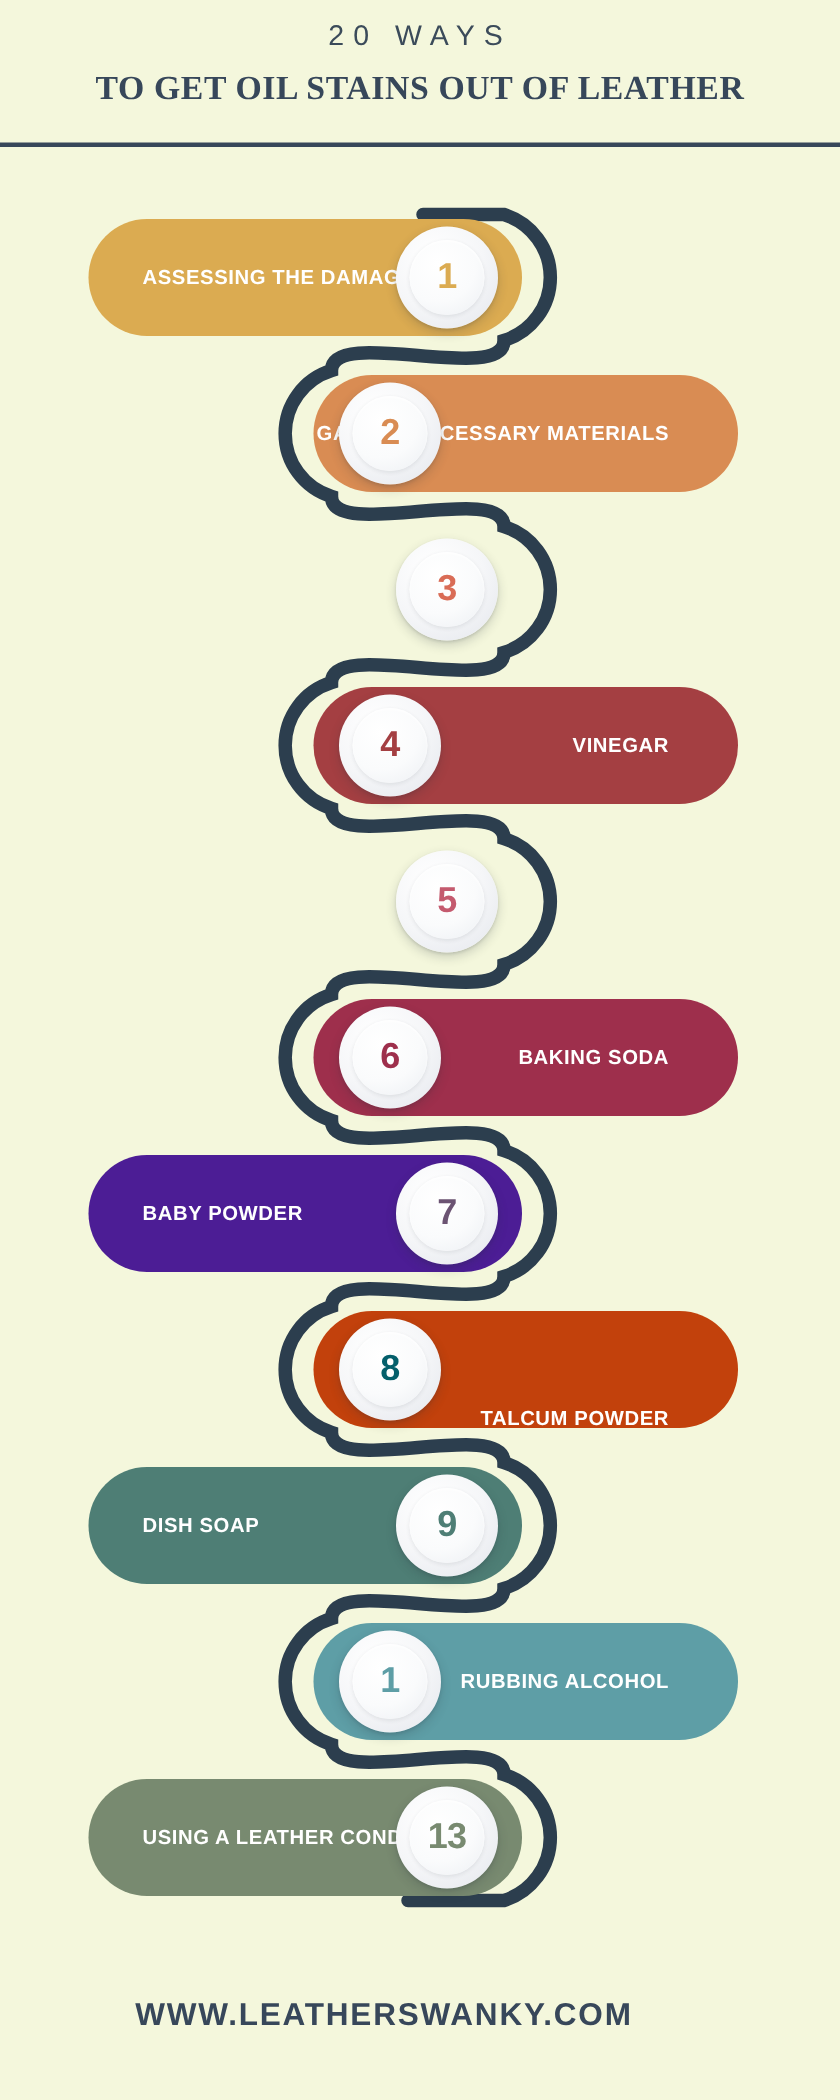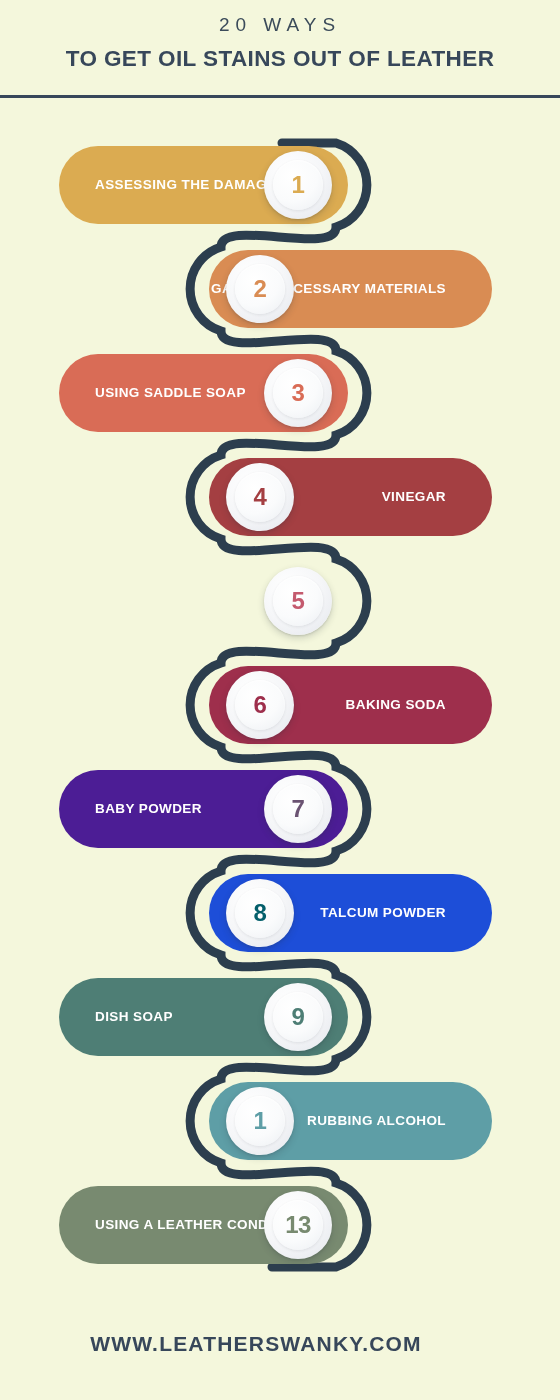--- a/index.html
+++ b/index.html
@@ -24,21 +24,21 @@
     letter-spacing:6px;
     color:#3b4b5a;
     font-family:"Liberation Sans", sans-serif;
   }
   #headline {
     position:absolute; top:46px; left:0; width:560px;
     text-align:center;
     font-size:22.5px; font-weight:bold;
     letter-spacing:0.4px;
     color:#37475a;
-    font-family:Liberation Sans, sans-serif;
+    font-family:Liberation Serif, serif;
   }
   #rule {
     position:absolute; top:95px; left:0;
     width:560px; height:3px;
     background:#37475a;
   }
 
   
   #path-svg {
     position:absolute; top:0; left:0;
@@ -141,23 +141,20 @@
       </div>
       <div class="step right" style="top: 250px;">
         <div class="pill" style="background: rgb(217, 140, 83);">
           <span class="pill-label">GATHER NECESSARY MATERIALS</span>
         </div>
         <div class="medallion">
           <span class="medallion-num" style="color: rgb(217, 140, 83);">2</span>
         </div>
       </div>
       <div class="step left" style="top: 354px;">
-        <div class="pill" style="background: rgb(217, 108, 86);">
-          <span class="pill-label">USING SADDLE SOAP</span>
-        </div>
         <div class="medallion">
           <span class="medallion-num" style="color: rgb(217, 108, 86);">3</span>
         </div>
       </div>
       <div class="step right" style="top: 458px;">
         <div class="pill" style="background: rgb(164, 63, 66);">
           <span class="pill-label">VINEGAR</span>
         </div>
         <div class="medallion">
           <span class="medallion-num" style="color: rgb(164, 63, 66);">4</span>
@@ -178,21 +175,21 @@
       </div>
       <div class="step left" style="top: 770px;">
         <div class="pill" style="background: #4c1d95;">
           <span class="pill-label">BABY POWDER</span>
         </div>
         <div class="medallion">
           <span class="medallion-num" style="color: rgb(107, 83, 114);">7</span>
         </div>
       </div>
       <div class="step right" style="top: 874px;">
-        <div class="pill" style="background: #1d4ed8;">
+        <div class="pill" style="background: #c2410c; align-items: flex-end;">
           <span class="pill-label">TALCUM POWDER</span>
         </div>
         <div class="medallion">
           <span class="medallion-num" style="color: rgb(4, 95, 107);">8</span>
         </div>
       </div>
       <div class="step left" style="top: 978px; padding-left: 28px;">
         <div class="pill" style="background: rgb(78, 126, 117);">
           <span class="pill-label">DISH SOAP</span>
         </div>

